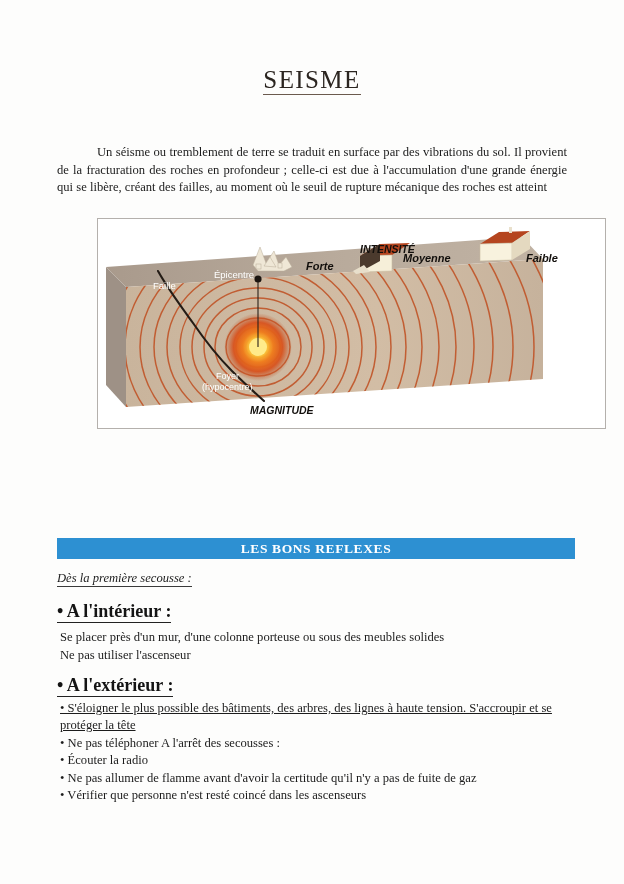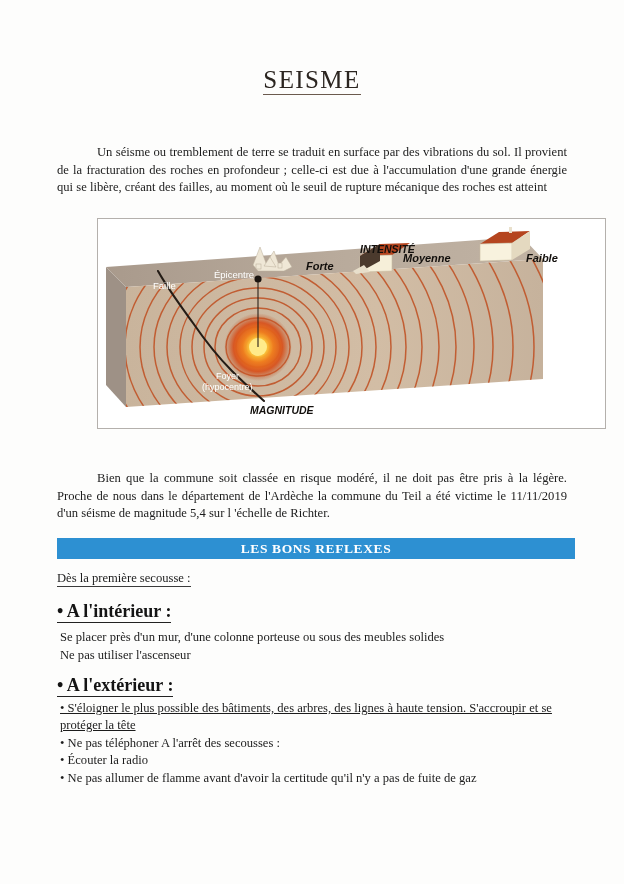--- a/index.html
+++ b/index.html
@@ -94,20 +94,21 @@
   .sec-lead {
     position: absolute;
     left: 57px;
     top: 571px;
     font-size: 12.6px;
     color: #1c1c1c;
   }
   .sec-lead span {
     border-bottom: 1px solid #3a3a3a;
     padding-bottom: 0.5px;
+    font-style: italic;
   }
 
   .sub-head {
     position: absolute;
     left: 57px;
     font-size: 18px;
     font-weight: bold;
     color: #141414;
   }
   .sub-head span {
@@ -249,21 +250,20 @@
       <text x="305" y="43" font-family="Liberation Sans, sans-serif" font-size="11" font-weight="bold" font-style="italic" fill="#120f0c">Moyenne</text>
       <text x="428" y="43" font-family="Liberation Sans, sans-serif" font-size="11" font-weight="bold" font-style="italic" fill="#120f0c">Faible</text>
       <text x="55" y="70" font-family="Liberation Sans, sans-serif" font-size="9.5" fill="#ffffff">Faille</text>
       <text x="116" y="59" font-family="Liberation Sans, sans-serif" font-size="9.5" fill="#ffffff">Épicentre</text>
       <text x="118" y="160" font-family="Liberation Sans, sans-serif" font-size="9" fill="#ffffff">Foyer</text>
       <text x="104" y="171" font-family="Liberation Sans, sans-serif" font-size="9" fill="#ffffff">(hypocentre)</text>
       <text x="152" y="195" font-family="Liberation Sans, sans-serif" font-size="10.5" font-weight="bold" font-style="italic" fill="#120f0c">MAGNITUDE</text>
     </svg>
   </div>
 
-  <div class="para p2">Bien que la commune soit classée en risque modéré, il ne doit pas être pris à la légère. Proche de nous dans le département de l'Ardèche la commune du Teil a été victime le 11/11/2019 d'un séisme de magnitude 5,4 sur l 'échelle de Richter.</div>
 
   <div class="banner">
     <span class="banner-text">LES BONS REFLEXES</span>
   </div>
 
   <div class="sec-lead">
     <span>Dès la première secousse :</span>
   </div>
 
   <div class="sub-head interieur">
@@ -277,15 +277,16 @@
 
   <div class="sub-head exterieur">
     <span>• A l'extérieur :</span>
   </div>
 
   <div class="bullets">
     <p class="bullet wrap">• S'éloigner le plus possible des bâtiments, des arbres, des lignes à haute tension. S'accroupir et se protéger la tête</p>
     <p class="bullet">• Ne pas téléphoner A l'arrêt des secousses :</p>
     <p class="bullet">• Écouter la radio</p>
     <p class="bullet">• Ne pas allumer de flamme avant d'avoir la certitude qu'il n'y a pas de fuite de gaz</p>
+    <p class="bullet">• Vérifier que personne n'est resté coincé dans les ascenseurs</p>
   </div>
 
 </div>
 
 </body></html>

